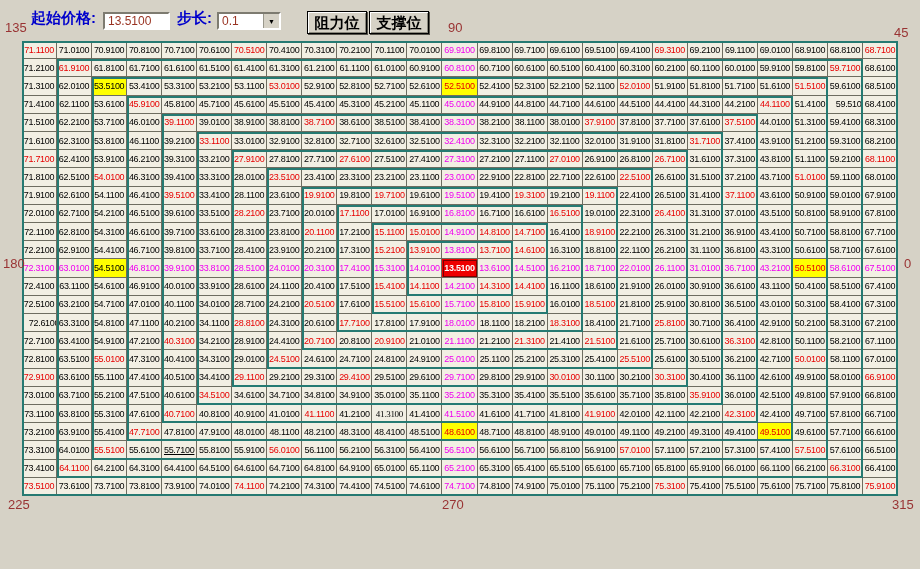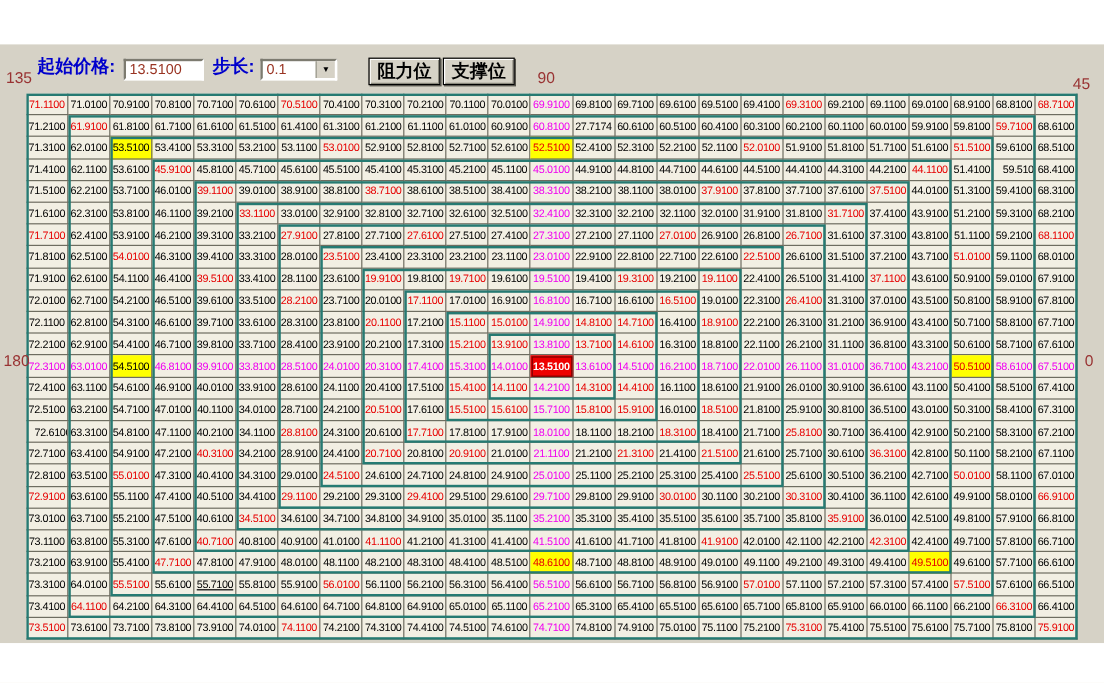--- a/index.html
+++ b/index.html
@@ -1,17 +1,17 @@
 <!DOCTYPE html>
 <html><head>
 <meta charset="utf-8">
 <style>
   html,body{margin:0;padding:0;}
-  .window{position:relative;width:920px;height:499px;background:#d6d2c6;
-    font-family:"Liberation Sans",sans-serif;overflow:hidden;margin-top:37px;}
+  .window{position:relative;width:920px;height:569px;background:#d6d2c6;
+    font-family:"Liberation Sans",sans-serif;overflow:hidden;}
   .corner-label{position:absolute;color:#993333;font-size:13px;}
   .cap{position:absolute;color:#0000cc;font-weight:bold;font-size:15px;}
   .tb-input{position:absolute;left:103px;top:12px;width:60px;height:14px;
     background:#fff;border-top:2px solid #7d7b70;border-left:2px solid #7d7b70;
     border-bottom:2px solid #fff;border-right:2px solid #fff;
     font-family:"Liberation Sans",sans-serif;font-size:12px;color:#993322;padding:0 0 0 3px;}
   .combo{position:absolute;left:217px;top:12px;width:64px;height:18px;background:#fff;
     border-top:2px solid #7d7b70;border-left:2px solid #7d7b70;
     border-bottom:2px solid #fff;border-right:2px solid #fff;
     display:flex;align-items:center;box-sizing:border-box;}
@@ -83,21 +83,21 @@
       <div class="cell" style="color: rgb(0, 0, 0);">61.7100</div>
       <div class="cell" style="color: rgb(0, 0, 0);">61.6100</div>
       <div class="cell" style="color: rgb(0, 0, 0);">61.5100</div>
       <div class="cell" style="color: rgb(0, 0, 0);">61.4100</div>
       <div class="cell" style="color: rgb(0, 0, 0);">61.3100</div>
       <div class="cell" style="color: rgb(0, 0, 0);">61.2100</div>
       <div class="cell" style="color: rgb(0, 0, 0);">61.1100</div>
       <div class="cell" style="color: rgb(0, 0, 0);">61.0100</div>
       <div class="cell" style="color: rgb(0, 0, 0);">60.9100</div>
       <div class="cell" style="color: rgb(240, 0, 240);">60.8100</div>
-      <div class="cell" style="color: rgb(0, 0, 0);">27.7174</div>
+      <div class="cell" style="color: rgb(0, 0, 0);">60.7100</div>
       <div class="cell" style="color: rgb(0, 0, 0);">60.6100</div>
       <div class="cell" style="color: rgb(0, 0, 0);">60.5100</div>
       <div class="cell" style="color: rgb(0, 0, 0);">60.4100</div>
       <div class="cell" style="color: rgb(0, 0, 0);">60.3100</div>
       <div class="cell" style="color: rgb(0, 0, 0);">60.2100</div>
       <div class="cell" style="color: rgb(0, 0, 0);">60.1100</div>
       <div class="cell" style="color: rgb(0, 0, 0);">60.0100</div>
       <div class="cell" style="color: rgb(0, 0, 0);">59.9100</div>
       <div class="cell" style="color: rgb(0, 0, 0);">59.8100</div>
       <div class="cell" style="color: rgb(230, 0, 0);">59.7100</div>
@@ -555,21 +555,21 @@
       <div class="cell" style="color: rgb(0, 0, 0);">73.1100</div>
       <div class="cell" style="color: rgb(0, 0, 0);">63.8100</div>
       <div class="cell" style="color: rgb(0, 0, 0);">55.3100</div>
       <div class="cell" style="color: rgb(0, 0, 0);">47.6100</div>
       <div class="cell" style="color: rgb(230, 0, 0);">40.7100</div>
       <div class="cell" style="color: rgb(0, 0, 0);">40.8100</div>
       <div class="cell" style="color: rgb(0, 0, 0);">40.9100</div>
       <div class="cell" style="color: rgb(0, 0, 0);">41.0100</div>
       <div class="cell" style="color: rgb(230, 0, 0);">41.1100</div>
       <div class="cell" style="color: rgb(0, 0, 0);">41.2100</div>
-      <div class="cell" style="color: rgb(0, 0, 0);">41.3100</div>
+      <div class="cell" style="color: rgb(0, 0, 0); font-family: Liberation Serif, serif;">41.3100</div>
       <div class="cell" style="color: rgb(0, 0, 0);">41.4100</div>
       <div class="cell" style="color: rgb(240, 0, 240);">41.5100</div>
       <div class="cell" style="color: rgb(0, 0, 0);">41.6100</div>
       <div class="cell" style="color: rgb(0, 0, 0);">41.7100</div>
       <div class="cell" style="color: rgb(0, 0, 0);">41.8100</div>
       <div class="cell" style="color: rgb(230, 0, 0);">41.9100</div>
       <div class="cell" style="color: rgb(0, 0, 0);">42.0100</div>
       <div class="cell" style="color: rgb(0, 0, 0);">42.1100</div>
       <div class="cell" style="color: rgb(0, 0, 0);">42.2100</div>
       <div class="cell" style="color: rgb(230, 0, 0);">42.3100</div>

